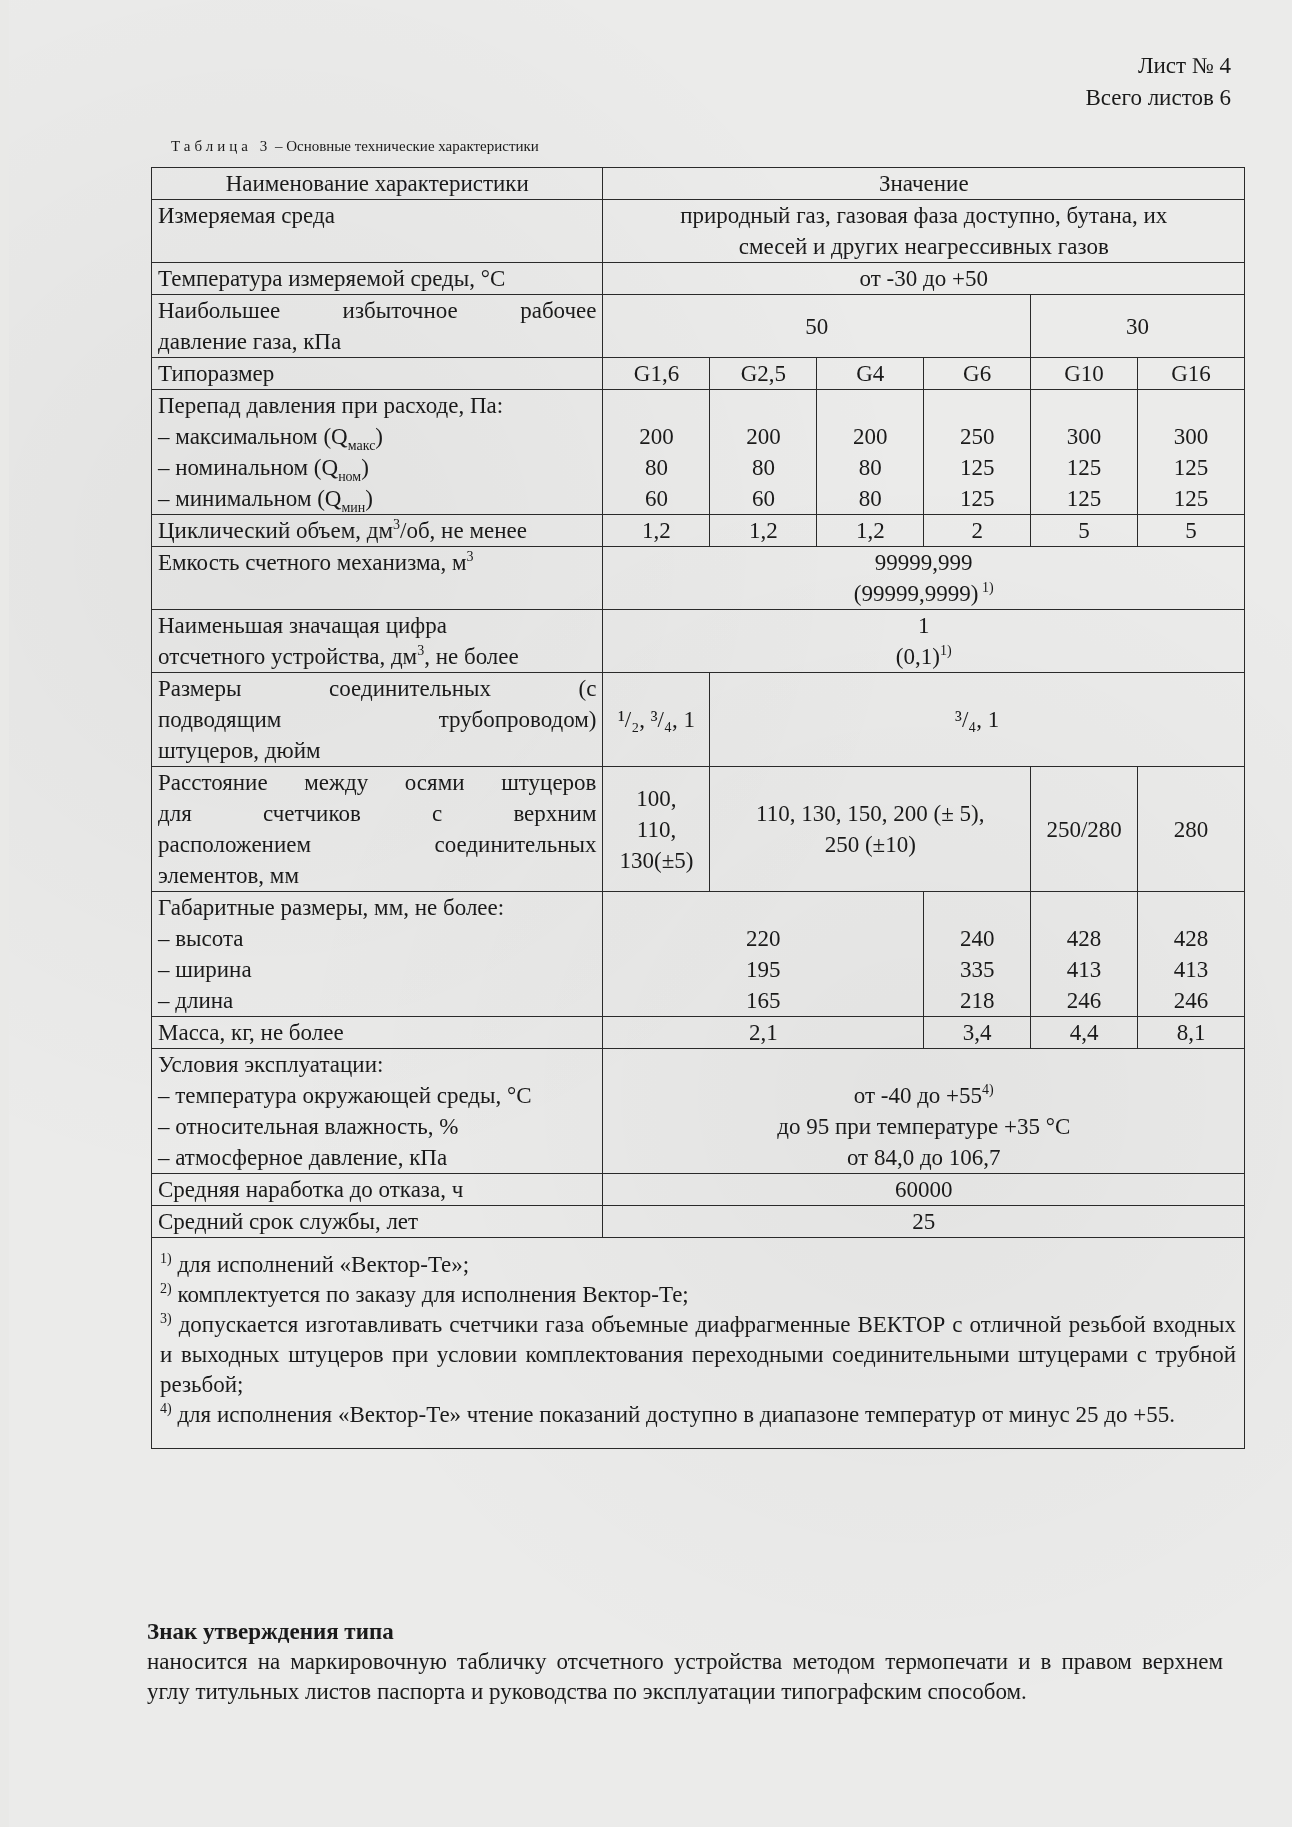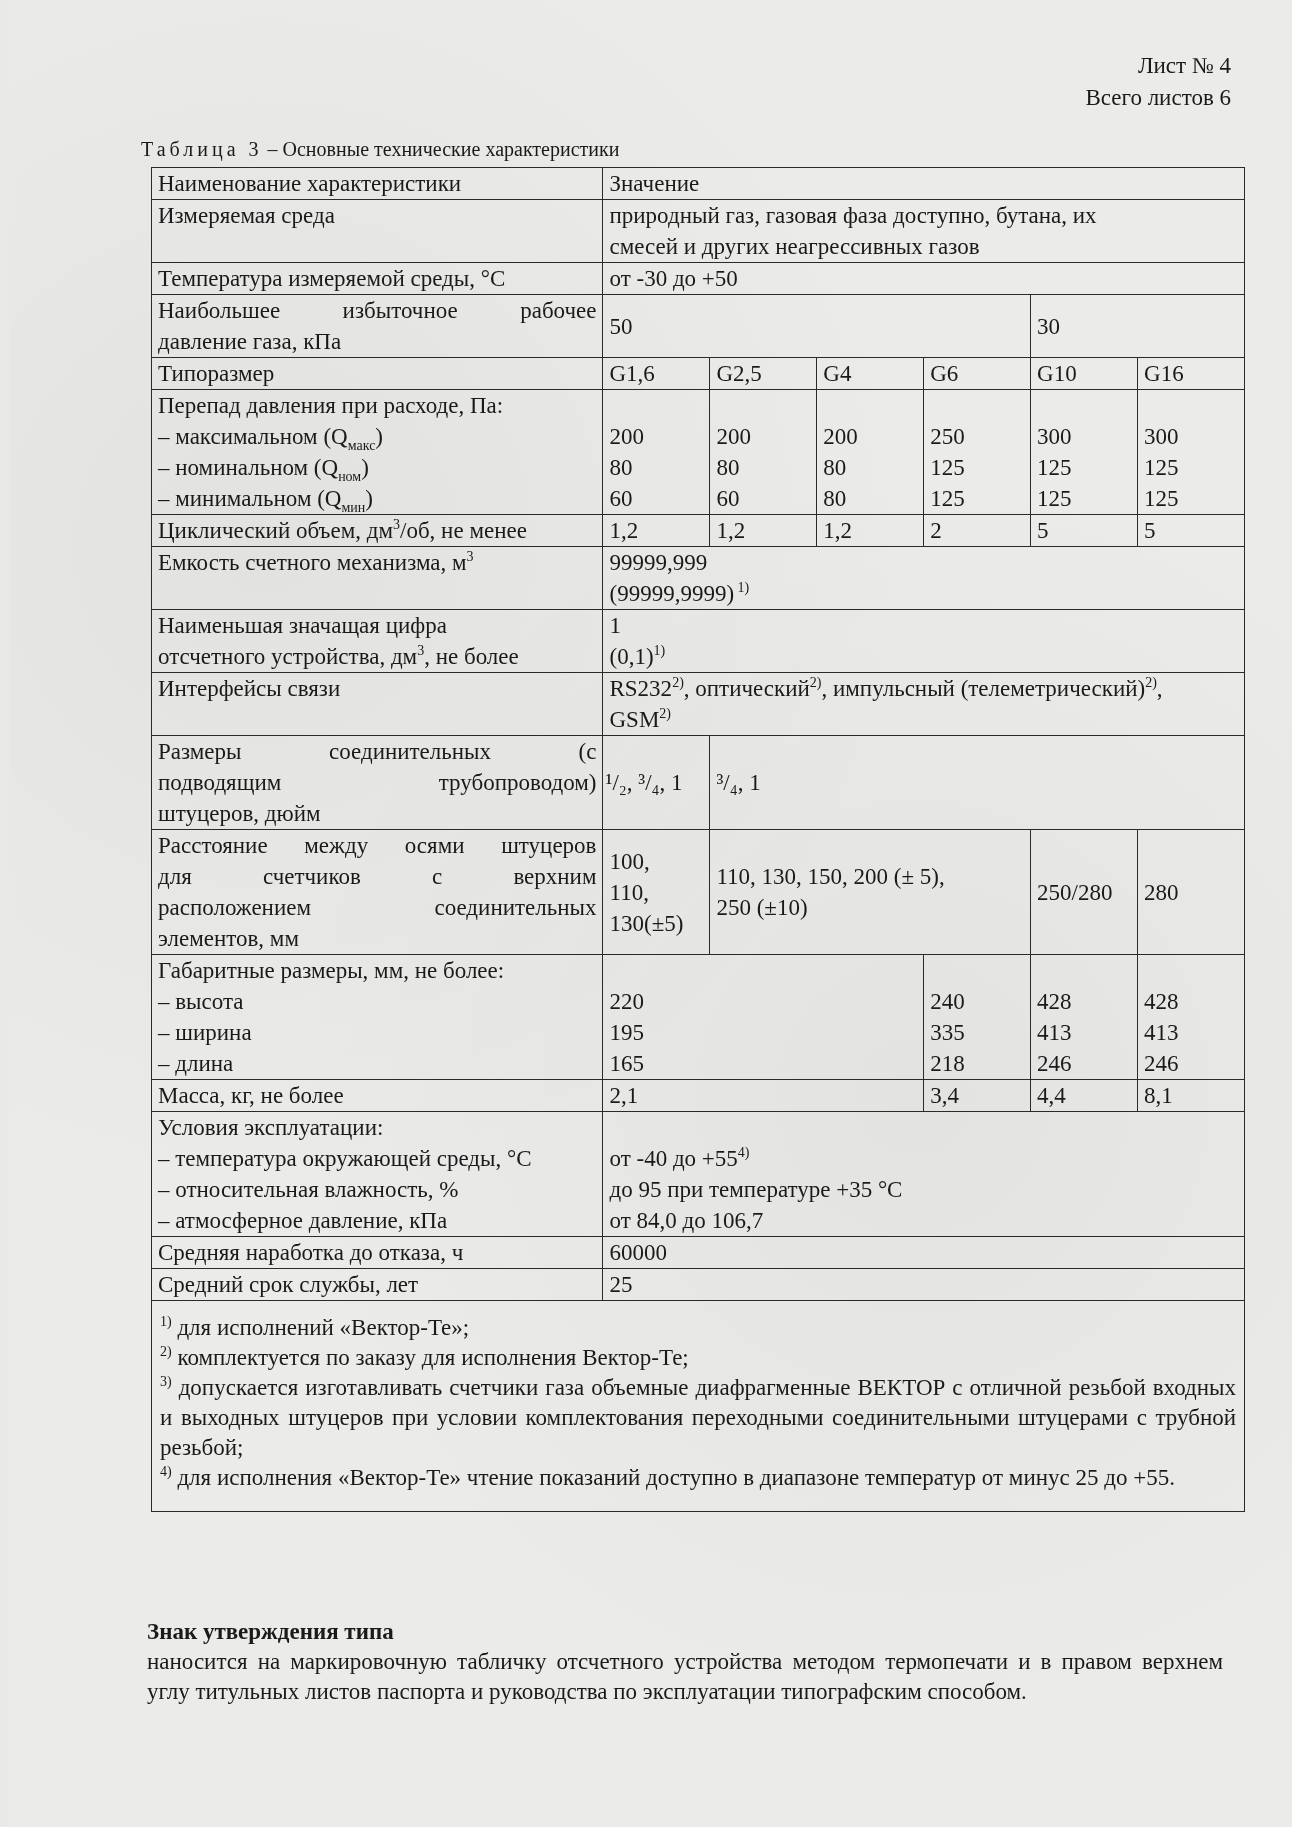--- a/index.html
+++ b/index.html
@@ -17,38 +17,38 @@
       radial-gradient(circle at 20% 30%, rgba(0,0,0,0.04) 0, transparent 40%),
       radial-gradient(circle at 70% 60%, rgba(0,0,0,0.035) 0, transparent 45%),
       #ebebea;
     margin-left: 9px;
   }
   .sheet-info {
     position: absolute; right: 70px; top: 50px;
     text-align: right; font-size: 23px; line-height: 32px;
   }
   .table-caption {
-    position: absolute; left: 132px; top: 138px;
-    font-size: 20px;
+    position: absolute; left: 162px; top: 138px;
+    font-size: 15px;
   }
   .table-caption .spaced { letter-spacing: 4px; }
   table.spec {
     position: absolute; left: 142px; top: 167px;
     width: 1094px;
     border-collapse: collapse;
     font-size: 23px;
     line-height: 31px;
   }
   table.spec td {
     border: 1.5px solid #2a2a2a;
     padding: 0 6px;
     vertical-align: middle;
   }
   table.spec td.lbl { text-align: justify; text-align-last: left; width: 438px; }
-  table.spec td.val { }
+  table.spec td.val { text-align: center; }
   table.spec td.top { vertical-align: top; }
   sup { font-size: 14px; line-height: 0; }
   sub { font-size: 14px; line-height: 0; }
   .jlbl { text-align: justify; text-align-last: justify; }
   .footnotes td { padding: 12px 8px 18px 8px !important; }
   .fn { text-align: justify; font-size: 23px; line-height: 30px; }
   .approval {
     position: absolute; left: 138px; top: 1617px; width: 1076px;
     font-size: 23px; line-height: 30px;
   }
@@ -185,27 +185,20 @@
       <td class="lbl">
         <div>Наименьшая значащая цифра</div>
         <div><span>отсчетного устройства, дм</span><sup>3</sup><span>, не более</span></div>
       </td>
       <td class="val" colspan="6">
         <div>1</div>
         <div><span>(0,1)</span><sup>1)</sup></div>
       </td>
     </tr>
 
-    <tr>
-      <td class="lbl top">Интерфейсы связи</td>
-      <td class="val" colspan="6">
-        <div><span>RS232</span><sup>2)</sup><span>, оптический</span><sup>2)</sup><span>, импульсный (телеметрический)</span><sup>2)</sup><span>,</span></div>
-        <div><span>GSM</span><sup>2)</sup></div>
-      </td>
-    </tr>
 
 
     <tr>
       <td class="lbl">
         <div class="jlbl">Размеры соединительных (с</div>
         <div class="jlbl">подводящим трубопроводом)</div>
         <div>штуцеров, дюйм</div>
       </td>
       <td class="val" style="white-space:nowrap;padding:4px 2px">¹/₂, ³/₄, 1</td>
       <td class="val" colspan="5">³/₄, 1</td>

